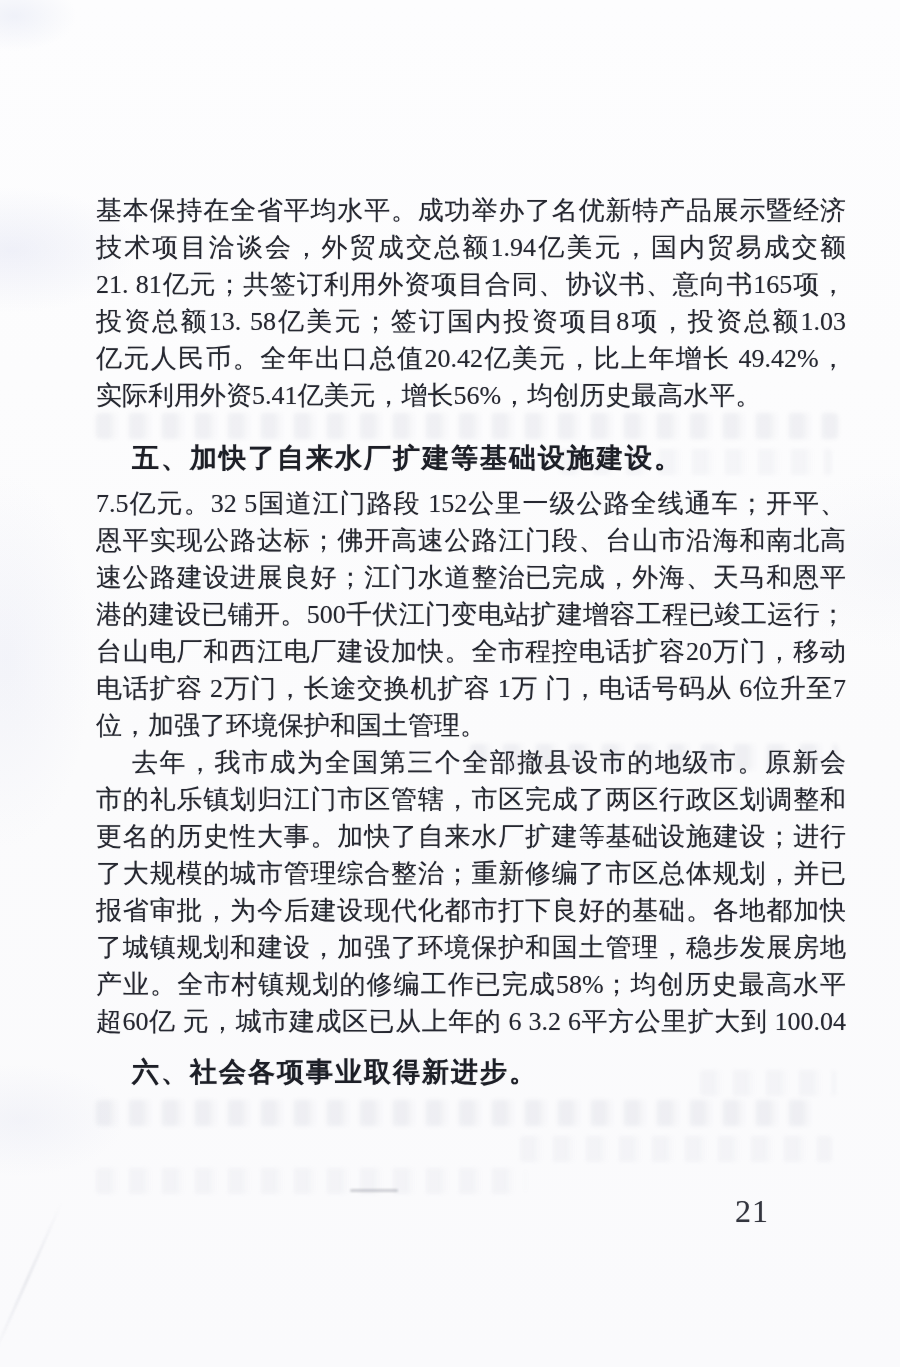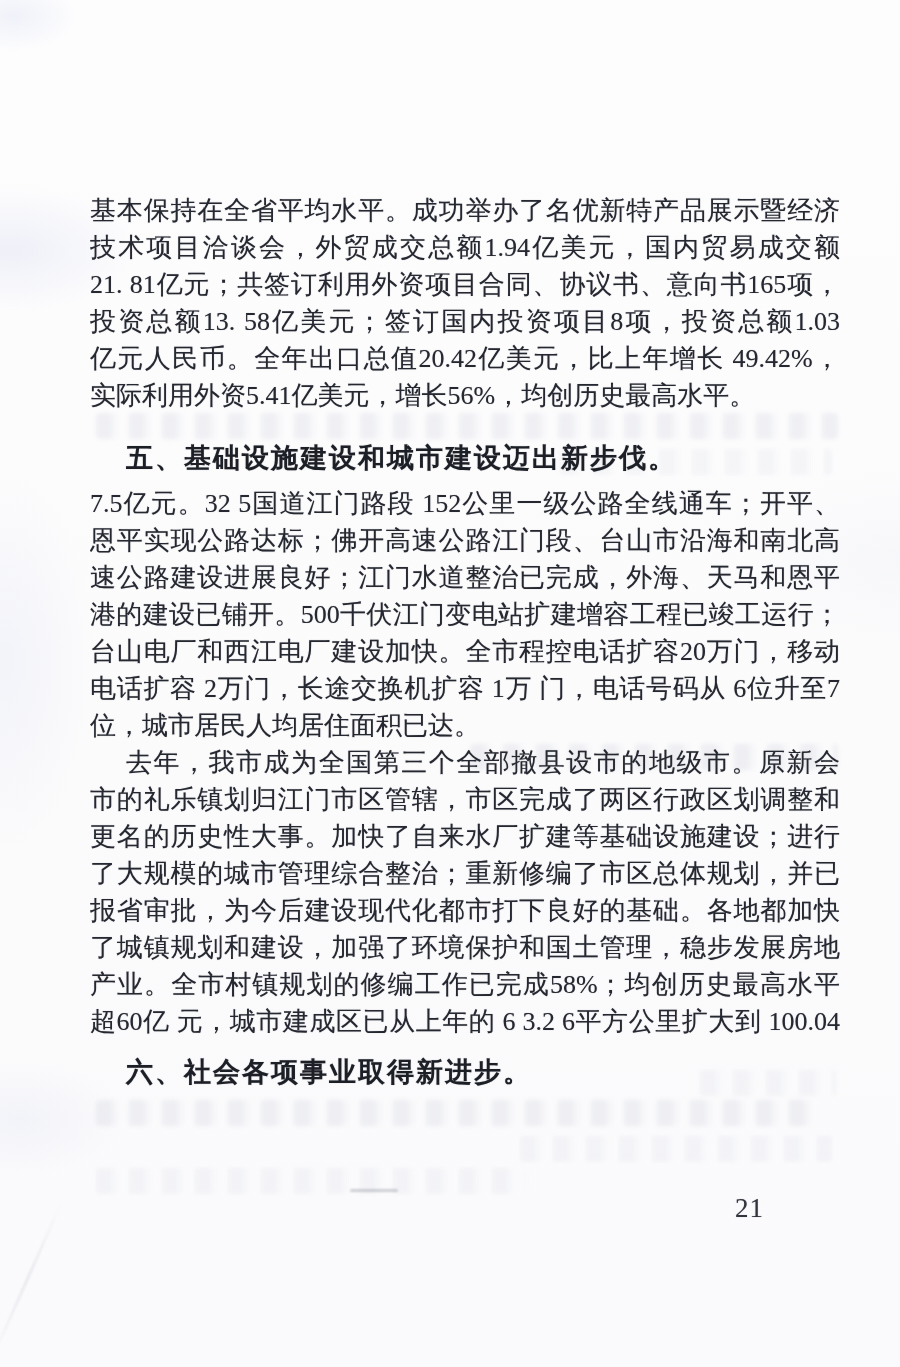--- a/index.html
+++ b/index.html
@@ -50,21 +50,21 @@
     position: absolute;
     left: 350px; top: 1189px;
     width: 48px; height: 3px;
     background: rgba(125,128,140,.35);
     border-radius: 2px;
     filter: blur(.8px);
   }
 
   .content {
     position: absolute;
-    left: 90px; top: 192px;
+    left: 96px; top: 192px;
     width: 750px;
     color: #262831;
     font-size: 26px;
     text-shadow: 0 0 1px rgba(38,40,49,.38);
     z-index: 2;
   }
   .para { margin: 0; }
   .line {
     line-height: 37px;
     text-align: justify;
@@ -88,21 +88,21 @@
     text-indent: 36px;
     letter-spacing: 2px;
     text-shadow: 0 0 1px rgba(29,31,39,.42);
   }
   .heading.h5 { margin-top: 26px; margin-bottom: 8px; }
   .heading.h6 { margin-top: 14px; }
 
   .page-number {
     position: absolute;
     left: 735px; top: 1193px;
-    font-size: 27px;
+    font-size: 32px;
     color: #33353e;
     letter-spacing: 1px;
     text-shadow: 0 0 1px rgba(51,53,62,.35);
     z-index: 2;
   }
 </style>
 </head>
 <body>
 
 <div class="page">
@@ -121,30 +121,30 @@
 
     <section class="para">
       <div class="line">基本保持在全省平均水平。成功举办了名优新特产品展示暨经济</div>
       <div class="line">技术项目洽谈会，外贸成交总额1.94亿美元，国内贸易成交额</div>
       <div class="line">21. 81亿元；共签订利用外资项目合同、协议书、意向书165项，</div>
       <div class="line">投资总额13. 58亿美元；签订国内投资项目8项，投资总额1.03</div>
       <div class="line">亿元人民币。全年出口总值20.42亿美元，比上年增长 49.42%，</div>
       <div class="line para-end">实际利用外资5.41亿美元，增长56%，均创历史最高水平。</div>
     </section>
 
-    <h2 class="heading h5">五、基础设施建设和城市建设迈出新步伐。</h2>
+    <h2 class="heading h5">五、加快了自来水厂扩建等基础设施建设。</h2>
 
     <section class="para">
       <div class="line">7.5亿元。32 5国道江门路段 152公里一级公路全线通车；开平、</div>
       <div class="line">恩平实现公路达标；佛开高速公路江门段、台山市沿海和南北高</div>
       <div class="line">速公路建设进展良好；江门水道整治已完成，外海、天马和恩平</div>
       <div class="line">港的建设已铺开。500千伏江门变电站扩建增容工程已竣工运行；</div>
       <div class="line">台山电厂和西江电厂建设加快。全市程控电话扩容20万门，移动</div>
       <div class="line">电话扩容 2万门，长途交换机扩容 1万 门，电话号码从 6位升至7</div>
-      <div class="line para-end">位，城市居民人均居住面积已达。</div>
+      <div class="line para-end">位，加强了环境保护和国土管理。</div>
     </section>
 
     <section class="para">
       <div class="line indent">去年，我市成为全国第三个全部撤县设市的地级市。原新会</div>
       <div class="line">市的礼乐镇划归江门市区管辖，市区完成了两区行政区划调整和</div>
       <div class="line">更名的历史性大事。加快了自来水厂扩建等基础设施建设；进行</div>
       <div class="line">了大规模的城市管理综合整治；重新修编了市区总体规划，并已</div>
       <div class="line">报省审批，为今后建设现代化都市打下良好的基础。各地都加快</div>
       <div class="line">了城镇规划和建设，加强了环境保护和国土管理，稳步发展房地</div>
       <div class="line">产业。全市村镇规划的修编工作已完成58%；均创历史最高水平</div>

